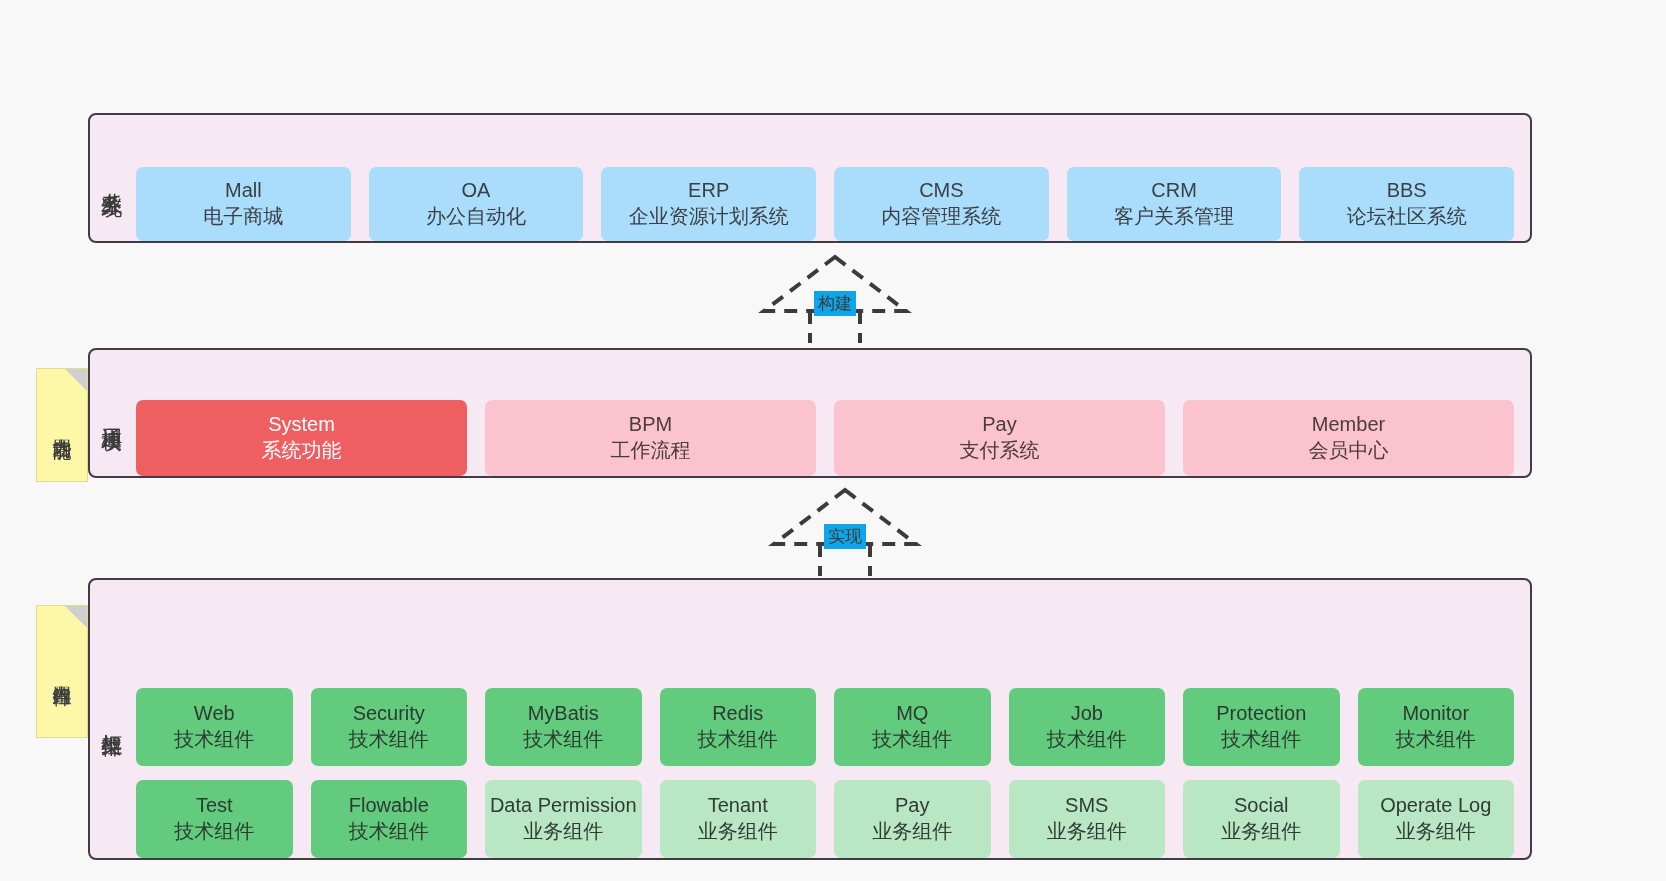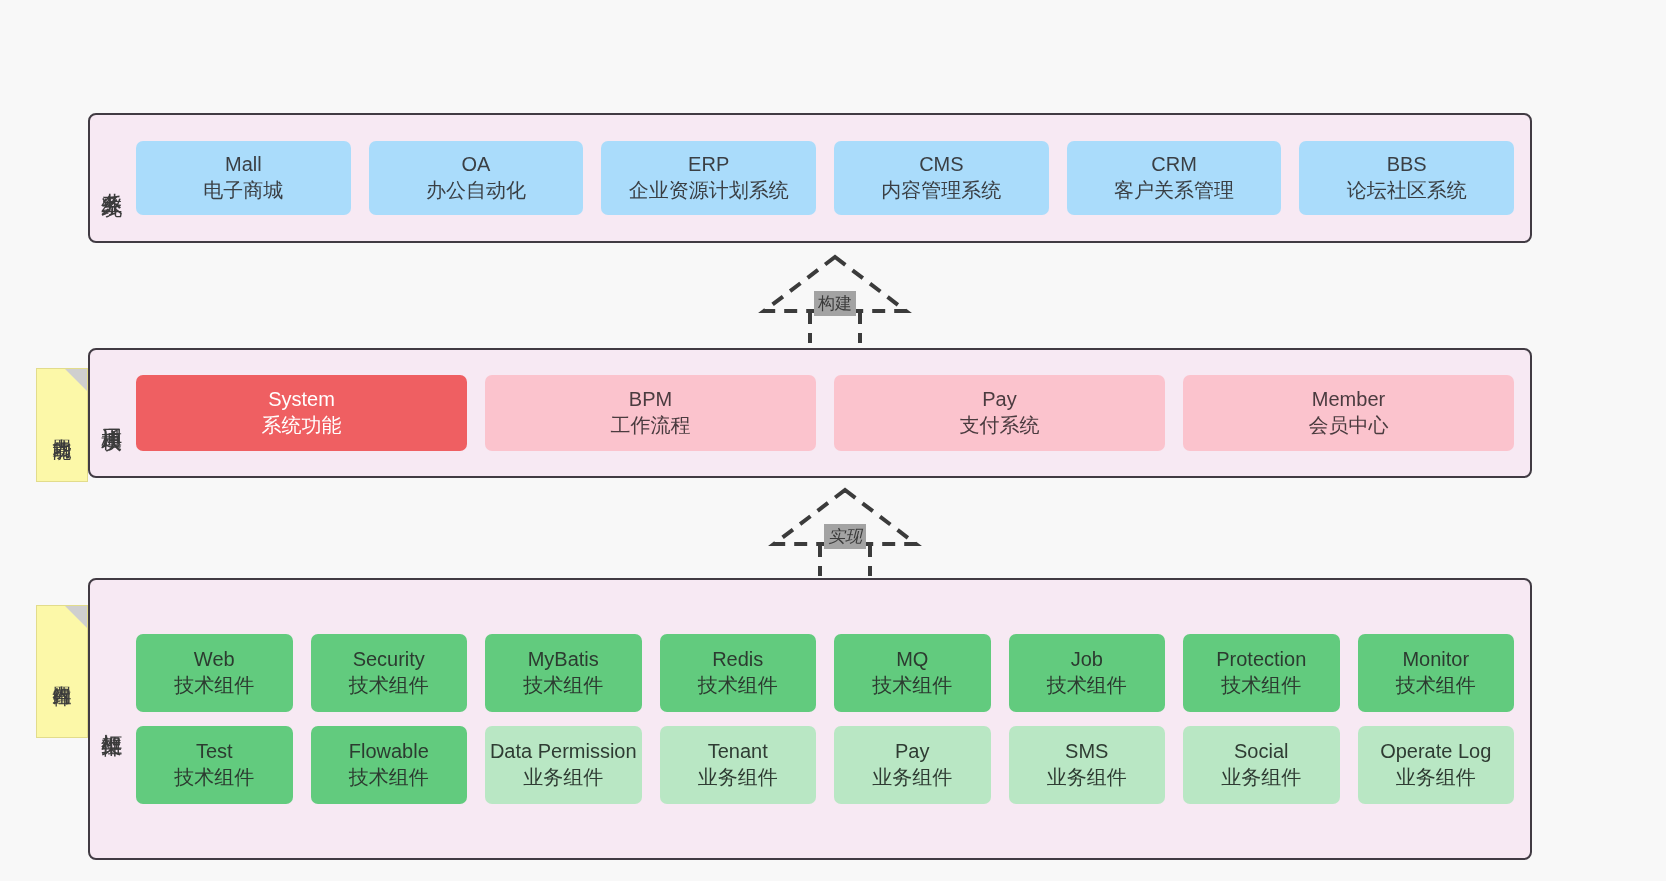--- a/index.html
+++ b/index.html
@@ -42,21 +42,21 @@
     color: #3b3b3b;
     writing-mode: vertical-rl;
     text-orientation: upright;
     white-space: nowrap;
     user-select: none;
   }
   .layer-body {
     flex: 1 1 auto;
     display: flex;
     flex-direction: column;
-    justify-content: center;
+    justify-content: flex-end;
     gap: 14px;
     padding: 0 16px 0 2px;
   }
   .cell-row {
     display: flex;
     gap: 18px;
   }
 
   
   .card {
@@ -128,30 +128,30 @@
   
   .connector {
     position: absolute;
     z-index: 2;
   }
   .connector svg { display: block; overflow: visible; }
   .connector-label {
     position: absolute;
     left: 50%;
     transform: translateX(-50%);
-    background: #a3a3a3;
+    background: #0ea5e9;
     padding: 1px 4px;
     font-size: 17px;
     color: #3b3b3b;
     white-space: nowrap;
     user-select: none;
   }
   #connector-build   { left: 760px; top: 253px; width: 150px; height: 90px; }
   #connector-build .connector-label { top: 38px; }
-  #connector-impl    { left: 770px; top: 486px; width: 150px; height: 90px; font-style: italic; }
+  #connector-impl    { left: 770px; top: 486px; width: 150px; height: 90px; }
   #connector-impl .connector-label { top: 38px; }
 </style>
 </head>
 <body>
 
 <div class="canvas">
 
   <div class="layer" id="layer-business">
     <div class="layer-title">业务系统</div>
     <div class="layer-body">

